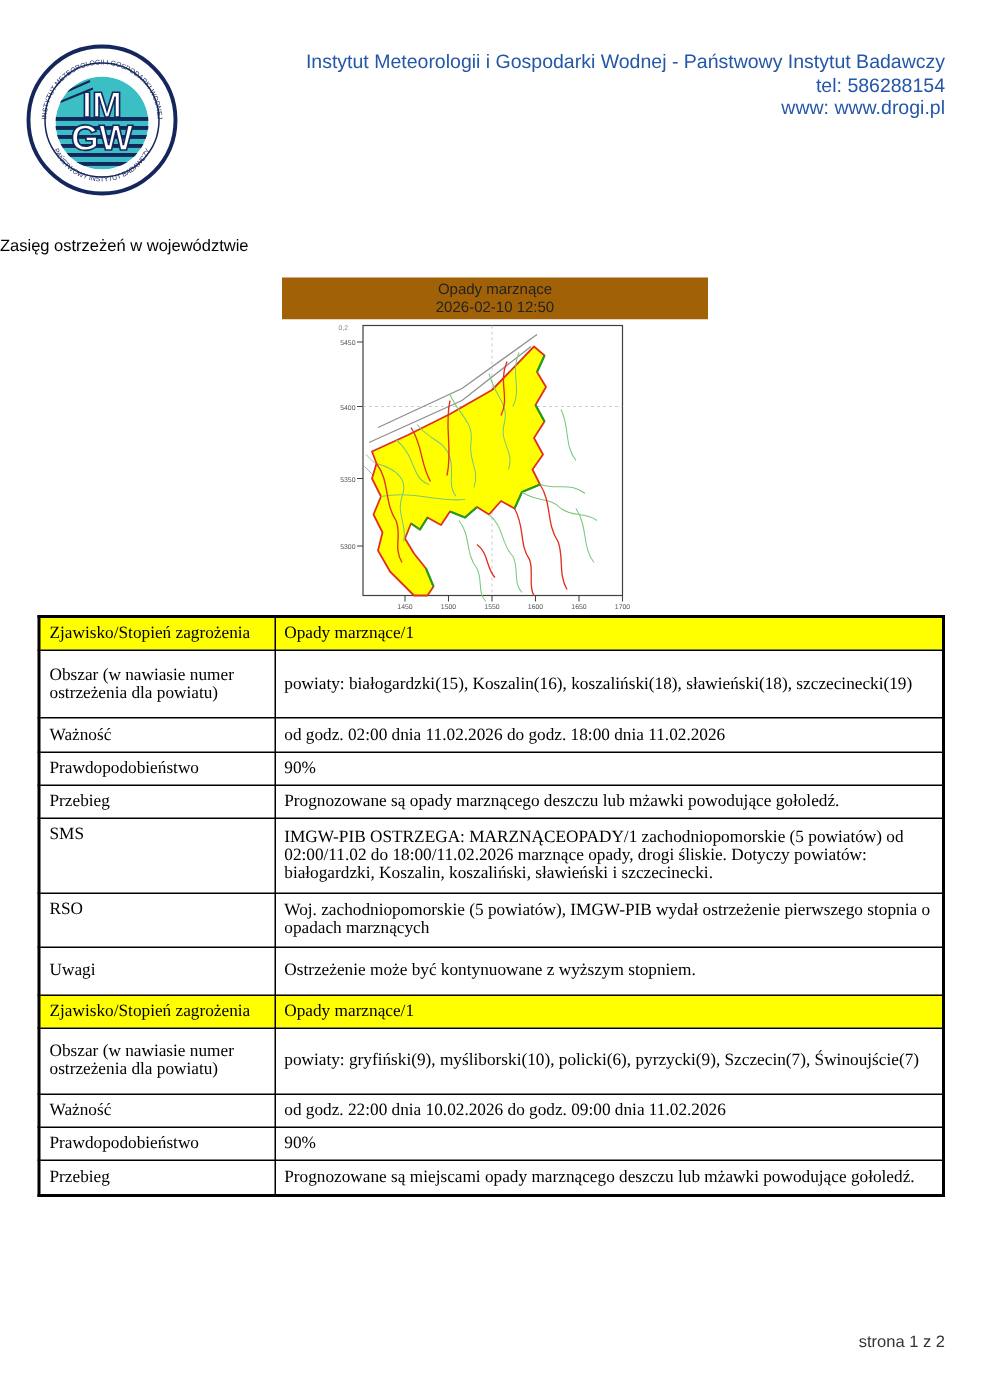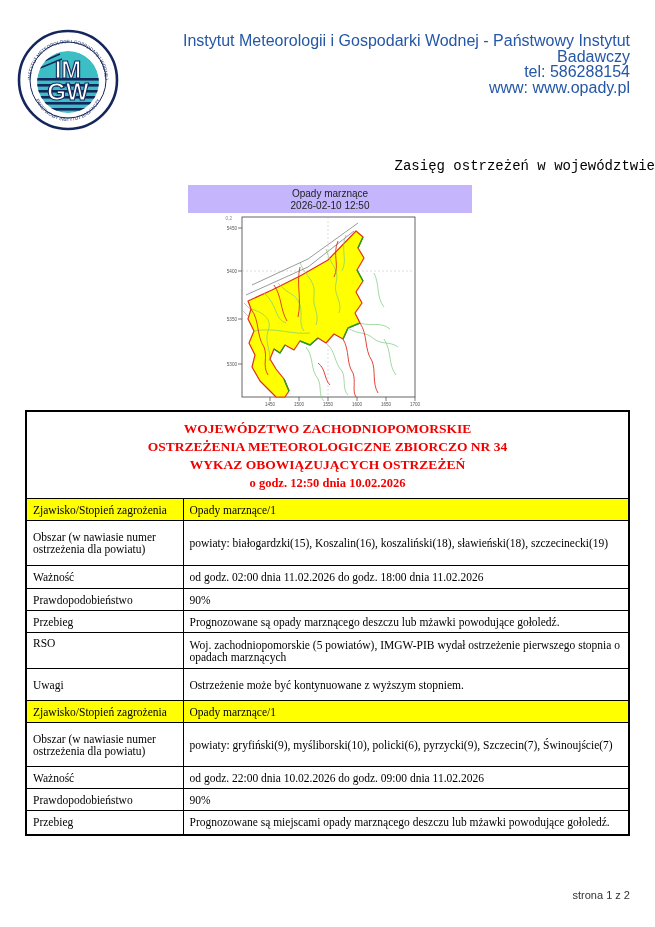--- a/index.html
+++ b/index.html
@@ -6,31 +6,31 @@
   html,body { background:#ffffff; }
   .page {
     position:relative; width:655px; height:927px; margin:0 auto;
     background:#ffffff; overflow:hidden;
     font-family:"Liberation Sans", sans-serif;
   }
   
   .logo-wrap { position:absolute; top:26px; left:16px; width:104px; height:108px; }
   .org-block {
     position:absolute; top:33px; right:25px; width:480px;
-    text-align:right; color:#2457a7; font-size:16px; line-height:15.5px;
+    text-align:right; color:#2457a7; font-size:13px; line-height:15.5px;
   }
   .org-line.bold { font-weight:bold; }
   
   .map-title {
     position:absolute; top:158px; left:0; width:100%;
-    text-align:right; font-size:14px; color:#000000;font-family:Liberation Mono, monospace;
+    text-align:left; font-size:11px; color:#000000;
   }
   .map-block { position:absolute; top:185px; left:188px; width:284px; }
   .map-caption {
-    background:#c4b5fd; text-align:center; padding:3px 0 2px 0;
+    background:#a16207; text-align:center; padding:3px 0 2px 0;
     font-size:10px; line-height:11.5px; color:#222222;
   }
   .map-svg { display:block; background:#ffffff; }
   
   .wtable {
     position:absolute; top:410px; left:25px; width:605px;
     border-collapse:collapse; table-layout:fixed;
     font-family:"Liberation Serif", serif; font-size:11.5px; color:#000000;
     border:2px solid #000000;
   }
@@ -83,21 +83,21 @@
       </text>
       <text font-family="Liberation Sans, sans-serif" font-size="4.6" fill="#15265c">
         <textPath href="#arcBottom" startOffset="50%" text-anchor="middle">PAŃSTWOWY INSTYTUT BADAWCZY</textPath>
       </text>
     </svg>
   </div>
 
   <div class="org-block">
     <div class="org-line">Instytut Meteorologii i Gospodarki Wodnej - Państwowy Instytut Badawczy</div>
     <div class="org-line">tel: 586288154</div>
-    <div class="org-line">www: www.opady.pl</div>
+    <div class="org-line">www: www.drogi.pl</div>
   </div>
 
   <div class="map-title">Zasięg ostrzeżeń w województwie</div>
 
   <div class="map-block">
     <div class="map-caption">
       <div>Opady marznące</div>
       <div>2026-02-10 12:50</div>
     </div>
     <svg class="map-svg" width="284" height="196" viewBox="0 0 284 196">
@@ -181,28 +181,20 @@
       </g>
     </svg>
   </div>
 
   <table class="wtable">
     <colgroup>
         <col class="c1">
         <col>
       </colgroup>
     <tbody>
-        <tr>
-      <td class="ttl" colspan="2">
-        <div class="ttl-line">WOJEWÓDZTWO ZACHODNIOPOMORSKIE</div>
-        <div class="ttl-line">OSTRZEŻENIA METEOROLOGICZNE  ZBIORCZO  NR 34</div>
-        <div class="ttl-line">WYKAZ  OBOWIĄZUJĄCYCH OSTRZEŻEŃ</div>
-        <div class="ttl-line sub">o godz. 12:50 dnia 10.02.2026</div>
-      </td>
-    </tr>
     <tr class="hl">
       <td class="lbl" style="height:22px">Zjawisko/Stopień zagrożenia</td>
       <td style="height:22px">Opady marznące/1</td>
     </tr>
     <tr>
       <td class="lbl" style="height:45px">Obszar (w nawiasie numer ostrzeżenia dla powiatu)</td>
       <td style="height:45px">powiaty: białogardzki(15), Koszalin(16), koszaliński(18), sławieński(18), szczecinecki(19)</td>
     </tr>
     <tr>
       <td class="lbl" style="height:23px">Ważność</td>
@@ -210,20 +202,24 @@
     </tr>
     <tr>
       <td class="lbl" style="height:22px">Prawdopodobieństwo</td>
       <td style="height:22px">90%</td>
     </tr>
     <tr>
       <td class="lbl" style="height:22px">Przebieg</td>
       <td style="height:22px">Prognozowane są opady marznącego deszczu lub mżawki powodujące gołoledź.</td>
     </tr>
     <tr>
+      <td class="lbl" style="height:50px; vertical-align:top; padding-top:4px">SMS</td>
+      <td style="height:50px">IMGW-PIB OSTRZEGA: MARZNĄCEOPADY/1 zachodniopomorskie (5 powiatów) od 02:00/11.02 do 18:00/11.02.2026 marznące opady, drogi śliskie.  Dotyczy powiatów: białogardzki, Koszalin, koszaliński, sławieński i szczecinecki.</td>
+    </tr>
+    <tr>
       <td class="lbl" style="height:36px; vertical-align:top; padding-top:4px">RSO</td>
       <td style="height:36px">Woj. zachodniopomorskie (5 powiatów), IMGW-PIB wydał ostrzeżenie pierwszego stopnia o opadach marznących</td>
     </tr>
     <tr>
       <td class="lbl" style="height:16px">Uwagi</td>
       <td style="height:32px">Ostrzeżenie może być  kontynuowane z wyższym stopniem.</td>
     </tr>
     <tr class="hl">
       <td class="lbl" style="height:22px">Zjawisko/Stopień zagrożenia</td>
       <td style="height:22px">Opady marznące/1</td>

